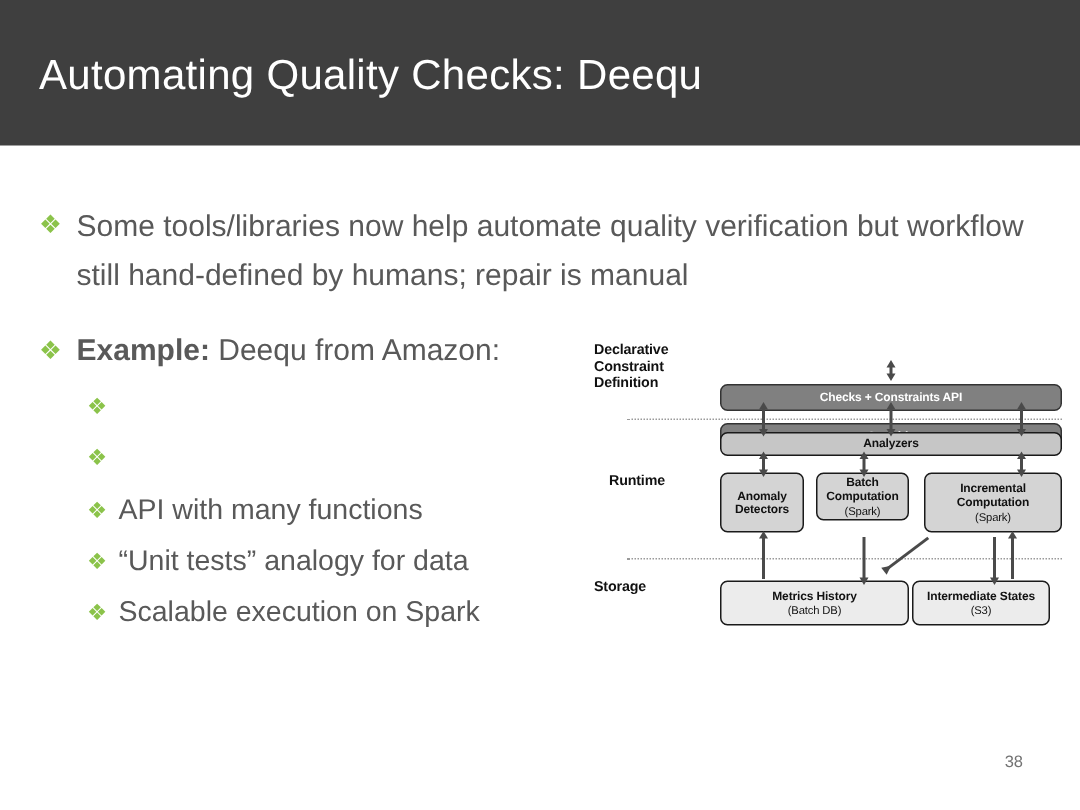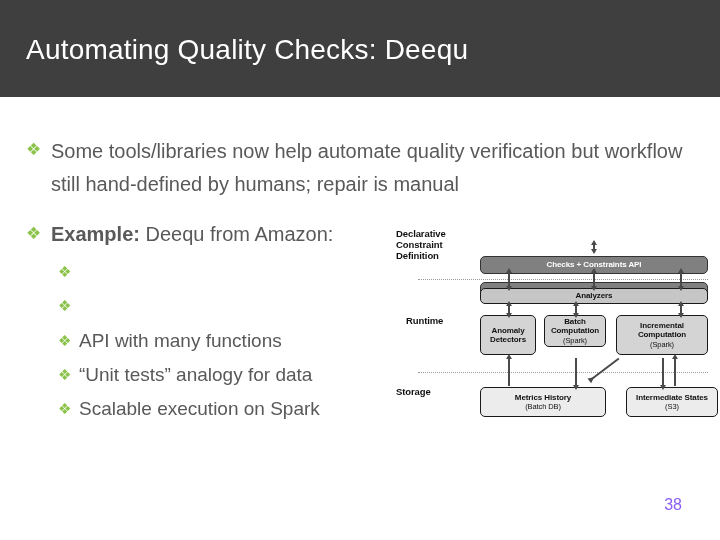--- a/index.html
+++ b/index.html
@@ -133,21 +133,21 @@
   .box.lite { background: #d4d4d4; color: #111111; }
   .box.pale { background: #ececec; color: #111111; }
 
   #bx-api  { left: 86px; top: 3px;  width: 228px; height: 18px; }
   #bx-met  { left: 86px; top: 29px; width: 228px; height: 18px; }
   #bx-ana  { left: 86px; top: 66px; width: 228px; height: 16px; }
   #bx-anom { left: 86px; top: 93px; width: 56px;  height: 40px; }
   #bx-batch{ left: 150px;top: 93px; width: 62px;  height: 32px; }
   #bx-inc  { left: 222px;top: 93px; width: 92px;  height: 40px; }
   #bx-hist { left: 86px; top: 165px;width: 126px; height: 30px; }
-  #bx-inter{ left: 232px;top: 165px;width: 92px;  height: 30px; }
+  #bx-inter{ left: 214px;top: 165px;width: 92px;  height: 30px; }
 
   .dotline {
     position: absolute;
     left: 24px;
     width: 290px;
     height: 0;
     border-top: 1px dotted #9a9a9a;
   }
   #dl-1 { top: 57px; }
   #dl-2 { top: 150px; }
@@ -190,22 +190,22 @@
     border-top: 3px solid transparent;
     border-bottom: 3px solid transparent;
     border-right: 6px solid #4a4a4a;
   }
 
   
   .page-num {
     position: absolute;
     right: 38px;
     bottom: 26px;
-    font-size: 16px;
-    color: #8b5cf6;
+    font-size: 11px;
+    color: #737373;
   }
 </style>
 </head>
 <body>
 
 <div class="title-bar">
   <div class="title-text">Automating Quality Checks: Deequ</div>
 </div>
 
 <div class="content">

